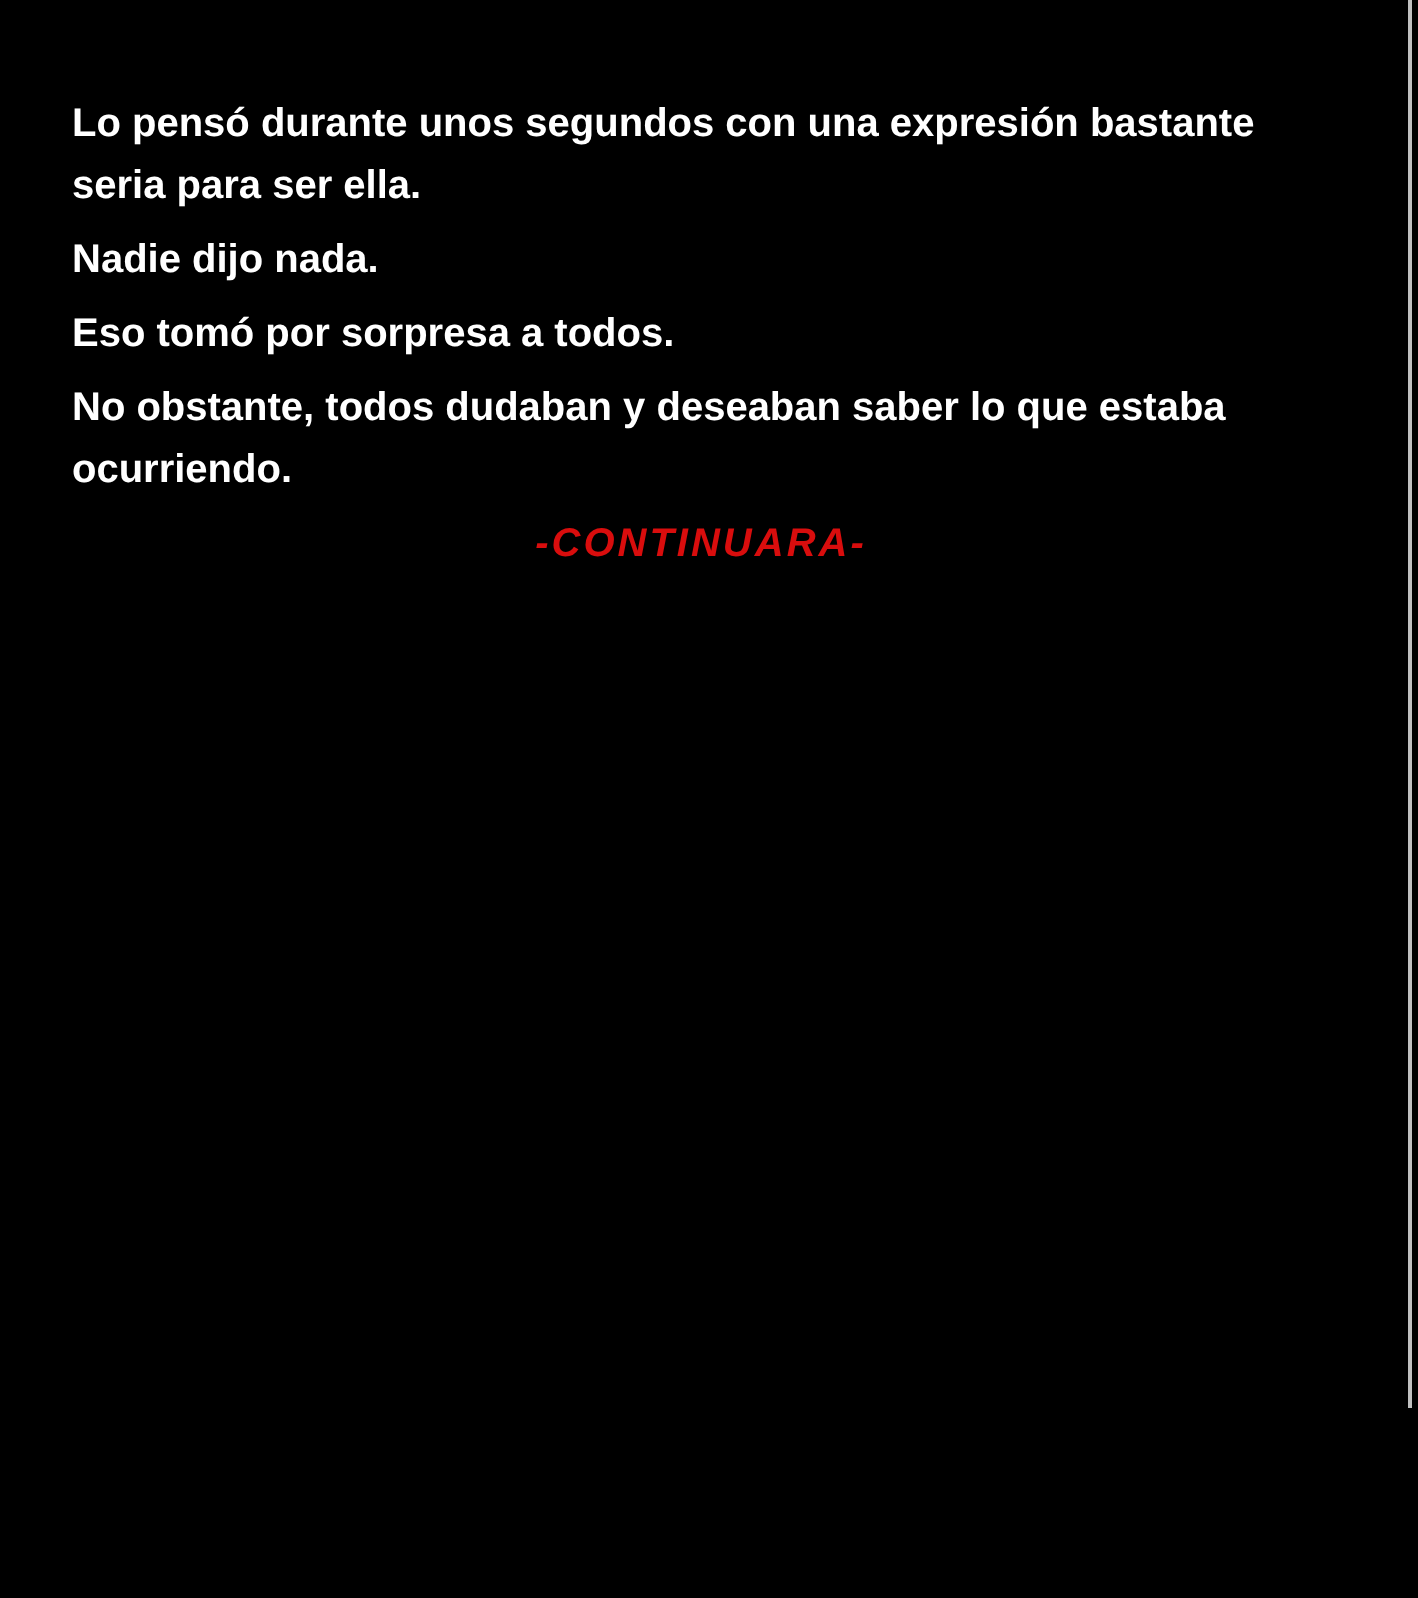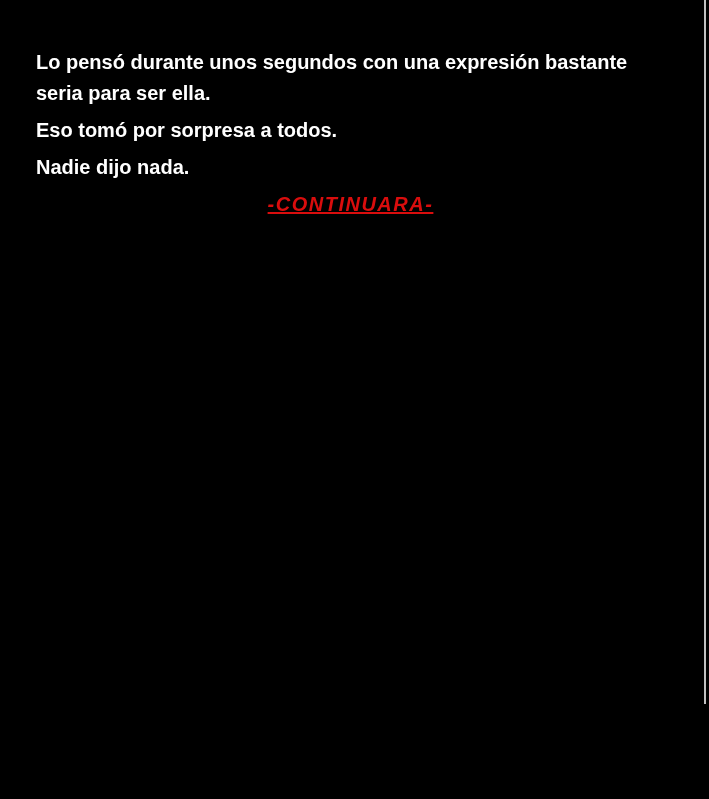--- a/index.html
+++ b/index.html
@@ -37,38 +37,39 @@
   }
   .continuara{
     margin-top:6px;
     text-align:center;
     font-weight:bold;
     font-style:italic;
     font-size:20px;
     line-height:31px;
     letter-spacing:1.5px;
     color:var(--accent);
-    text-decoration:underline;
   }
   .edge-line{
     position:absolute;
     top:0;
     bottom:0;
     right:3px;
     width:2px;
     background:var(--edge);
   }
 </style>
 </head>
 <body>
 
 <div class="page">
   <div class="content">
     <div>
         <p class="para">Lo pensó durante unos segundos con una expresión bastante
 seria para ser ella.</p>
+        <p class="para">Nadie dijo nada.</p>
         <p class="para">Eso tomó por sorpresa a todos.</p>
-        <p class="para">Nadie dijo nada.</p>
+        <p class="para">No obstante, todos dudaban y deseaban saber lo que estaba
+ocurriendo.</p>
       </div>
     <div class="continuara">-CONTINUARA-</div>
   </div>
   <div class="edge-line"></div>
 </div>
 
 </body></html>

